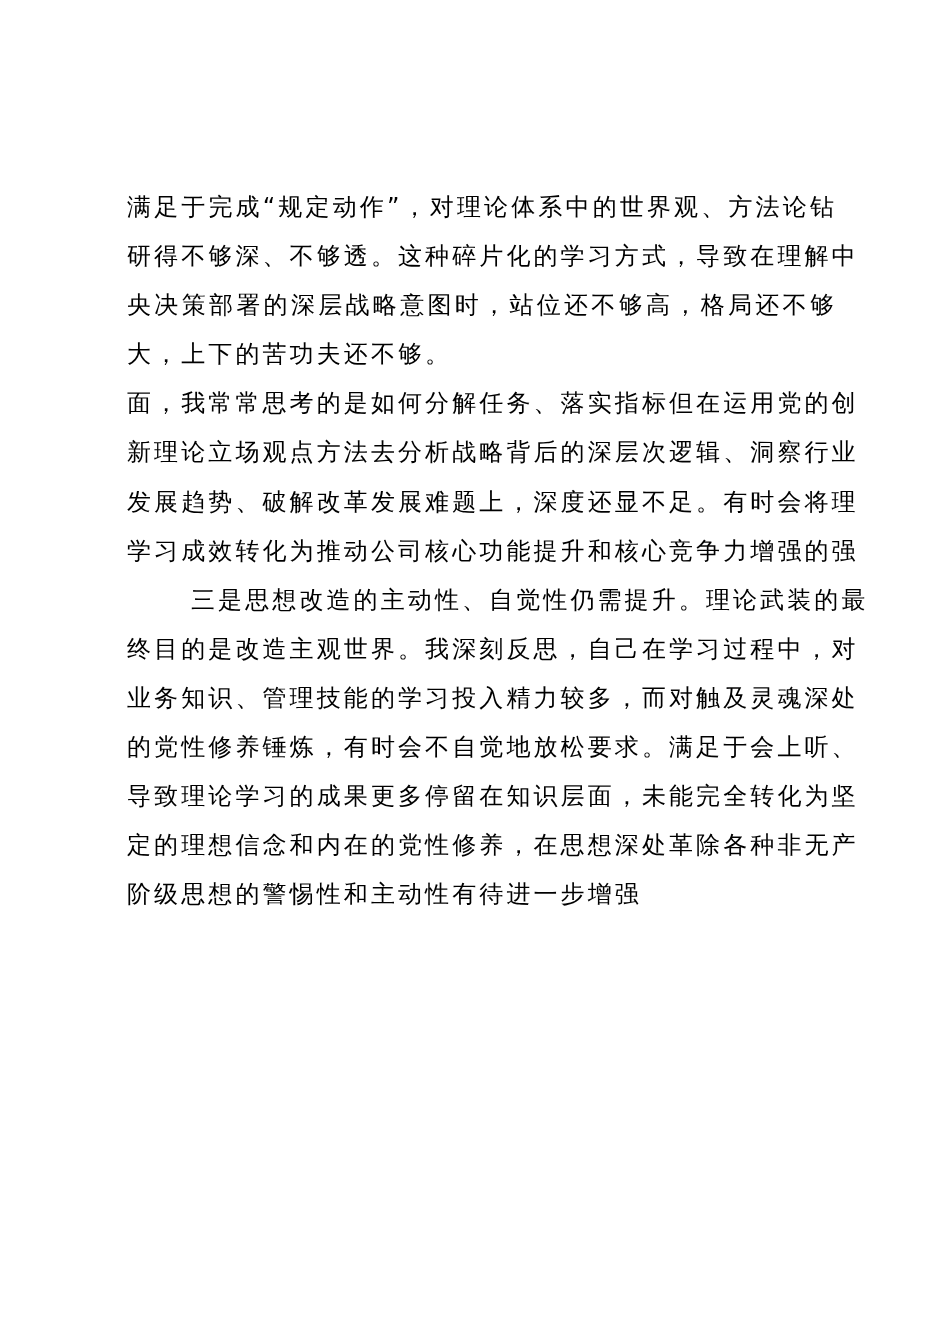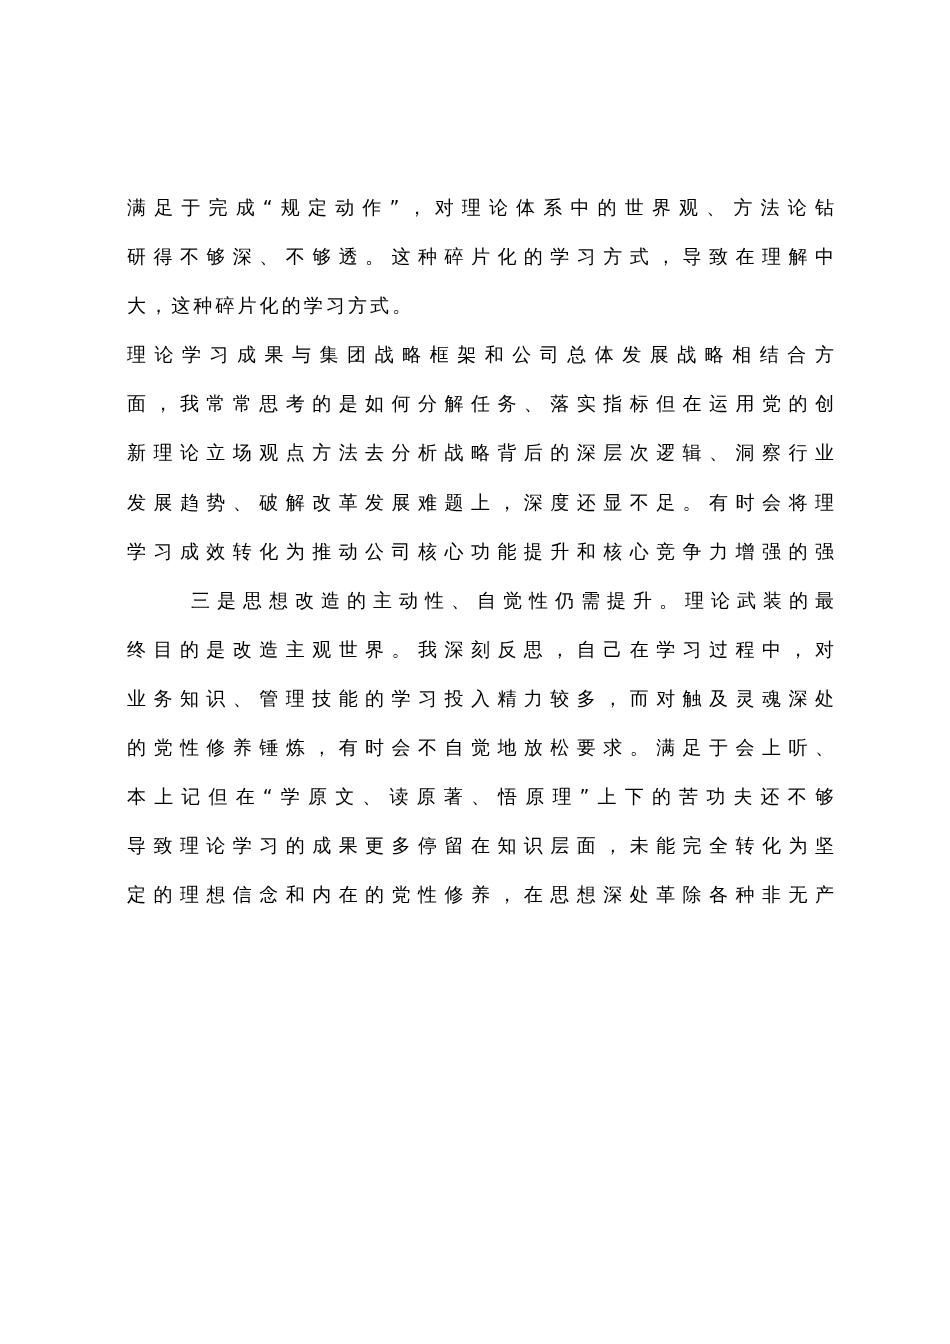--- a/index.html
+++ b/index.html
@@ -25,21 +25,21 @@
     }
     .text-body {
       position: absolute;
       left: 127px;
       top: 183px;
       width: 710px;
     }
     .line {
       height: 49.1px;
       line-height: 49.1px;
-      font-size: 19px;
+      font-size: 24px;
       white-space: nowrap;
       letter-spacing: 3.1px;
       display: flex;
       justify-content: space-between;
     }
     .line .txt {
       display: block;
       width: 100%;
       text-align: justify;
       text-align-last: justify;
@@ -58,29 +58,29 @@
 <div class="page">
   <div class="text-body">
 
     <div class="paragraph">
       <div class="line">
           <span class="txt">满足于完成“规定动作”，对理论体系中的世界观、方法论钻</span>
         </div>
       <div class="line">
           <span class="txt">研得不够深、不够透。这种碎片化的学习方式，导致在理解中</span>
         </div>
+      <div class="line">
+          <span class="txt">央决策部署的深层战略意图时，站位还不够高，格局还不够</span>
+        </div>
       <div class="line last">
-          <span class="txt">大，这种碎片化的学习方式。</span>
+          <span class="txt">大，上下的苦功夫还不够。</span>
         </div>
     </div>
 
     <div class="paragraph">
-      <div class="line">
-          <span class="txt">理论学习成果与集团战略框架和公司总体发展战略相结合方</span>
-        </div>
       <div class="line">
           <span class="txt">面，我常常思考的是如何分解任务、落实指标但在运用党的创</span>
         </div>
       <div class="line">
           <span class="txt">新理论立场观点方法去分析战略背后的深层次逻辑、洞察行业</span>
         </div>
       <div class="line">
           <span class="txt">发展趋势、破解改革发展难题上，深度还显不足。有时会将理</span>
         </div>
       <div class="line">
@@ -95,24 +95,24 @@
       <div class="line">
           <span class="txt">终目的是改造主观世界。我深刻反思，自己在学习过程中，对</span>
         </div>
       <div class="line">
           <span class="txt">业务知识、管理技能的学习投入精力较多，而对触及灵魂深处</span>
         </div>
       <div class="line">
           <span class="txt">的党性修养锤炼，有时会不自觉地放松要求。满足于会上听、</span>
         </div>
       <div class="line">
-          <span class="txt">本上记但在“学原文、读原著、悟原理”上下的苦功夫还不够</span>
-        </div>
-      <div class="line">
           <span class="txt">导致理论学习的成果更多停留在知识层面，未能完全转化为坚</span>
         </div>
       <div class="line">
           <span class="txt">定的理想信念和内在的党性修养，在思想深处革除各种非无产</span>
+        </div>
+      <div class="line last">
+          <span class="txt">阶级思想的警惕性和主动性有待进一步增强</span>
         </div>
     </div>
 
   </div>
 </div>
 
 </body></html>

